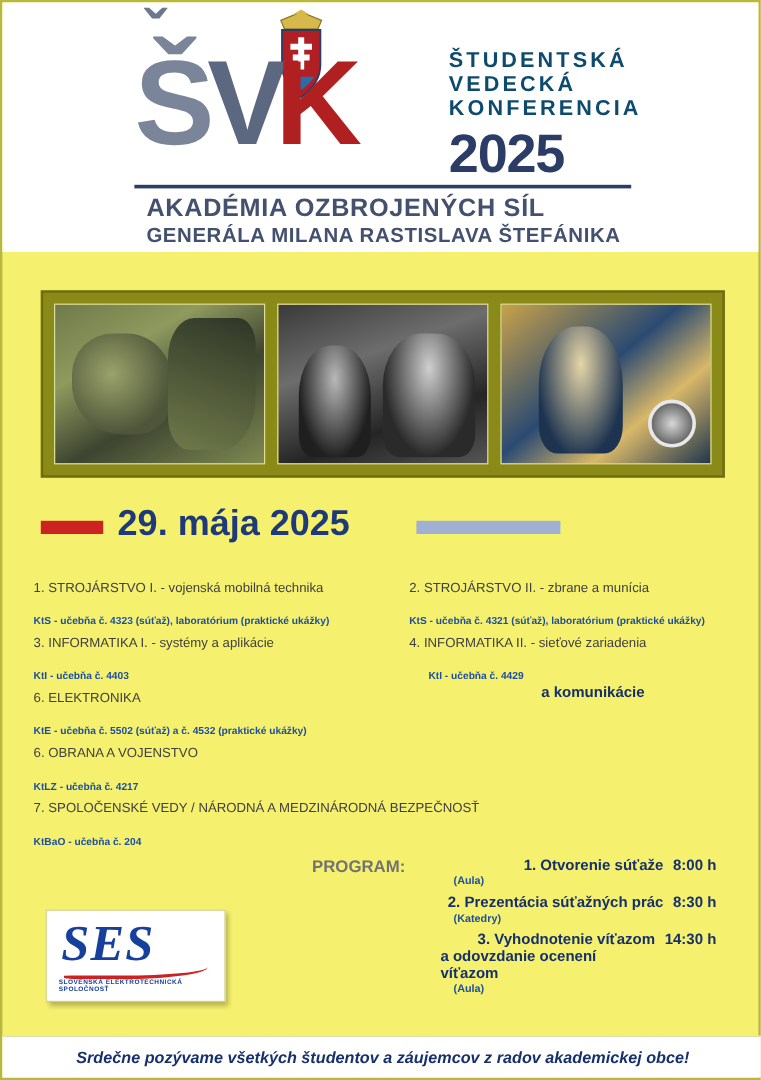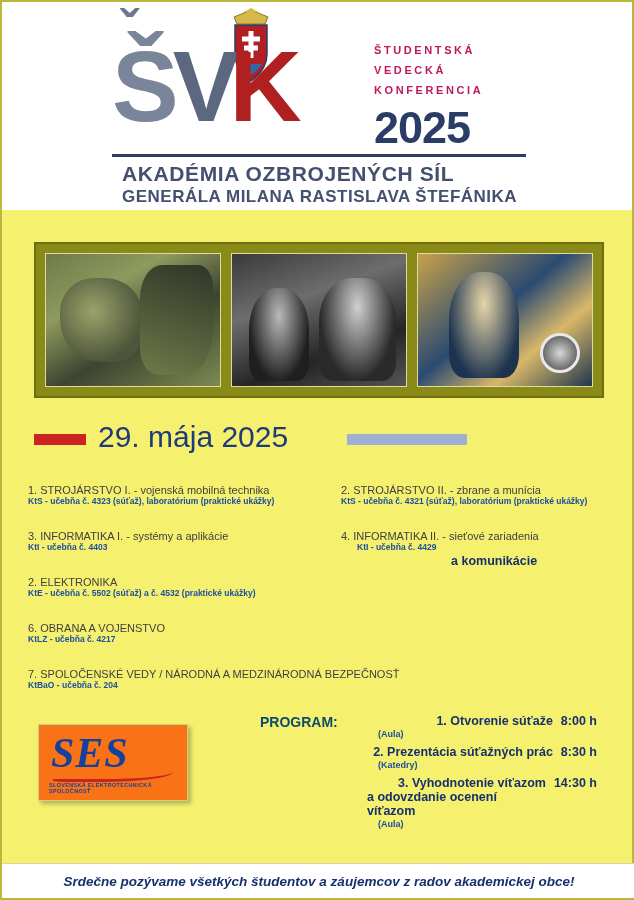--- a/index.html
+++ b/index.html
@@ -56,22 +56,22 @@
   .caron {
     position: absolute;
     font-size: 54px;
     color: #6d7790;
     font-weight: bold;
   }
   .title-right {
     position: absolute;
     left: 372px;
     top: 38px;
-    color: #be185d;
-    font-size: 11px;
+    color: #0c4a6e;
+    font-size: 18px;
     font-weight: bold;
     letter-spacing: 2.6px;
     line-height: 20px;
   }
   .year {
     position: absolute;
     left: 372px;
     top: 100px;
     color: #2b3c66;
     font-size: 45px;
@@ -173,21 +173,21 @@
     top: 8px;
     width: 52px;
     height: 11px;
     background: #cc2222;
   }
   .date-text {
     position: absolute;
     left: 96px;
     top: -6px;
     font-size: 30px;
-    font-weight: normal;
+    font-weight: bold;
     color: #1e3a7a;
   }
   .bar-blue {
     position: absolute;
     left: 345px;
     top: 8px;
     width: 120px;
     height: 11px;
     background: #9fb0d4;
   }
@@ -206,38 +206,38 @@
   .sec .st {
     font-size: 11px;
     font-weight: normal;
     color: #404040;
     white-space: nowrap;
   }
   .sec .sub {
     font-size: 8.5px;
     font-weight: bold;
     color: #1c4fa0;
-    margin-top: 0;
+    margin-top: 16px;
     white-space: nowrap;
   }
   .sec .sub2 {
     font-size: 12.5px;
     font-weight: bold;
     color: #16306e;
     white-space: nowrap;
   }
 
   
   .program-label {
     position: absolute;
     left: 258px;
     top: 712px;
     font-size: 14px;
     font-weight: bold;
-    color: #0c4a6e;
+    color: #737373;
   }
   .prog-list {
     position: absolute;
     left: 350px;
     top: 712px;
     width: 245px;
   }
   .prog-item {
     position: relative;
     margin-bottom: 6px;
@@ -262,24 +262,24 @@
     font-weight: bold;
     color: #1c4fa0;
     margin-left: 26px;
     margin-top: 1px;
   }
 
   
   .logo-box {
     position: absolute;
     left: 36px;
-    top: 722px;
+    top: 756px;
     width: 148px;
     height: 75px;
-    background: #f97316;
+    background: #ffffff;
     border: 1px solid #cfcf8a;
     box-shadow: 3px 3px 4px rgba(0,0,0,0.25);
   }
   .logo-ses {
     position: absolute;
     left: 12px;
     top: 4px;
     font-family: "Liberation Serif", serif;
     font-size: 42px;
     font-style: italic;
@@ -390,21 +390,21 @@
       <div class="sub">KtI - učebňa č. 4403</div>
     </div>
 
     <div class="sec" style="left:339px; top:46px;">
       <div class="st">4. INFORMATIKA II. - sieťové zariadenia</div>
       <div class="sub" style="margin-left:16px;">KtI - učebňa č. 4429</div>
       <div class="sub2" style="margin-left:110px; margin-top:2px;">a komunikácie</div>
     </div>
 
     <div class="sec" style="left:26px; top:92px;">
-      <div class="st">2. ELEKTRONIKA</div>
+      <div class="st">6. ELEKTRONIKA</div>
       <div class="sub">KtE - učebňa č. 5502 (súťaž) a č. 4532 (praktické ukážky)</div>
     </div>
 
     <div class="sec" style="left:26px; top:138px;">
       <div class="st">6. OBRANA A VOJENSTVO</div>
       <div class="sub">KtLZ - učebňa č. 4217</div>
     </div>
 
     <div class="sec" style="left:26px; top:184px;">
       <div class="st">7. SPOLOČENSKÉ VEDY /  NÁRODNÁ A MEDZINÁRODNÁ BEZPEČNOSŤ</div>

